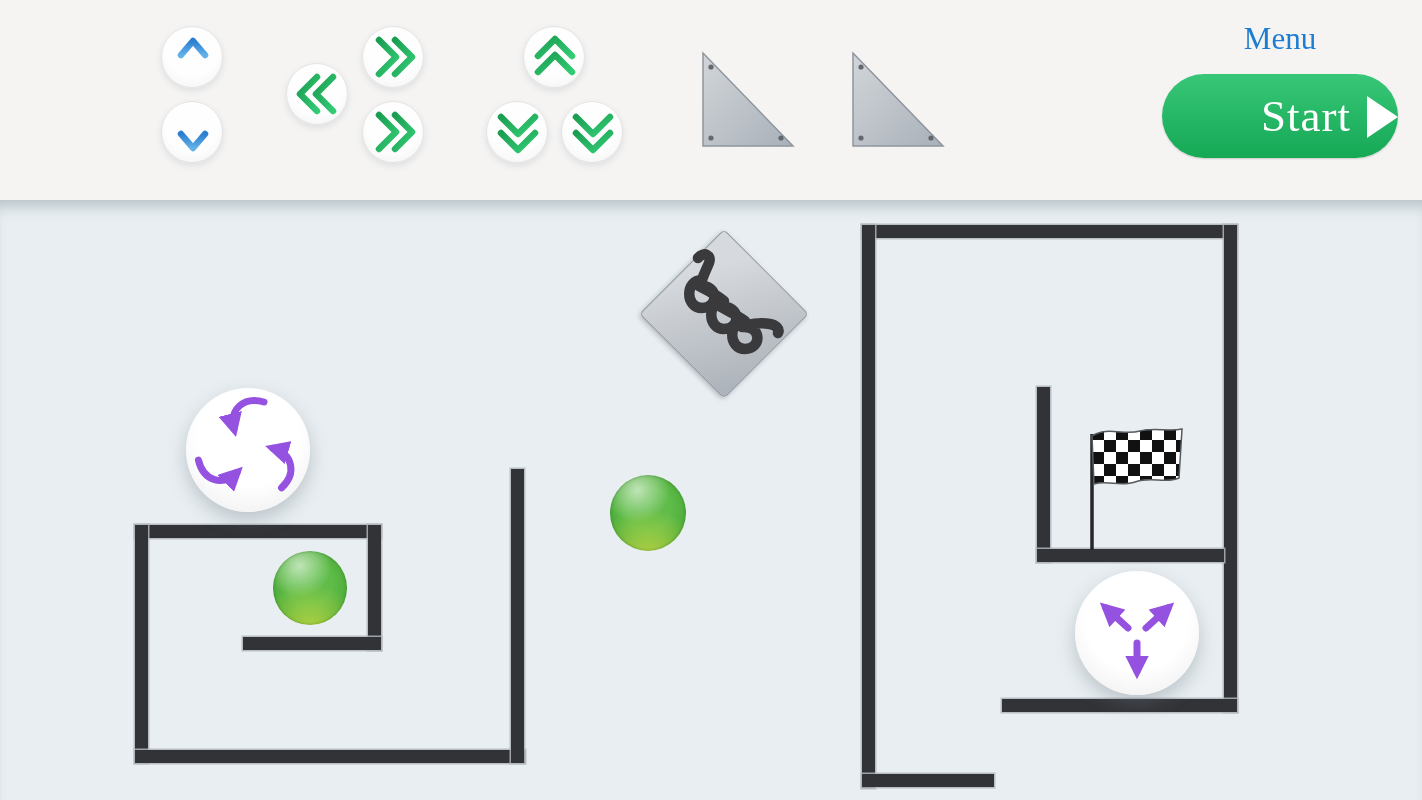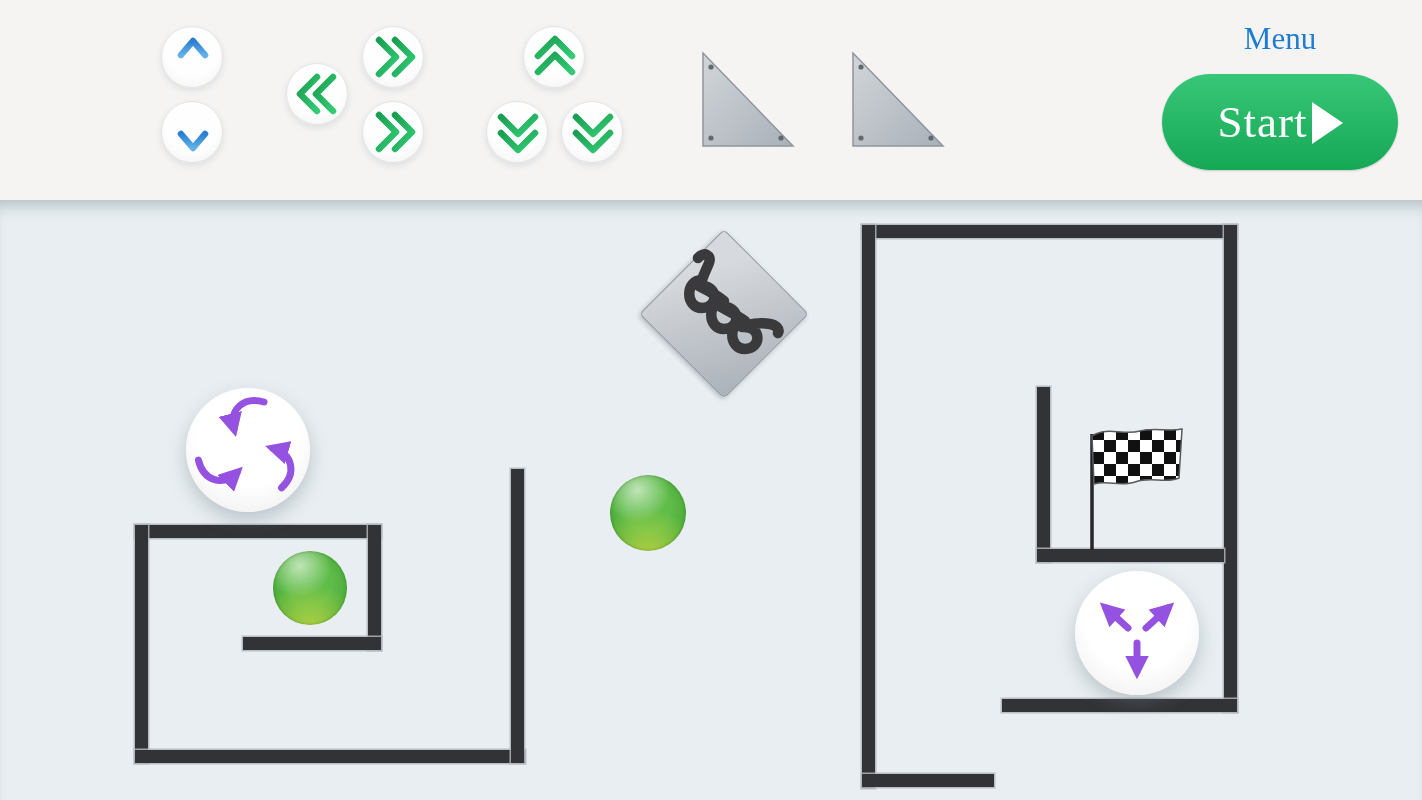--- a/index.html
+++ b/index.html
@@ -13,23 +13,23 @@
 
   .circle-btn{position:absolute;width:62px;height:62px;border-radius:50%;
       background:radial-gradient(circle at 50% 38%, #fefefe 55%, #f2f1f1 100%);
       border:1px solid #e4e4e5;
       box-shadow:0 3px 6px rgba(90,100,110,0.14);
       display:flex;align-items:center;justify-content:center;box-sizing:border-box;}
   .circle-btn svg{display:block;}
 
   .menu-link{position:absolute;left:1216px;top:21px;width:128px;text-align:center;
       font-size:31px;color:#1d7dd3;cursor:pointer;}
-  .start-btn{position:absolute;left:1162px;top:74px;width:236px;height:96px;border-radius:48px;
+  .start-btn{position:absolute;left:1162px;top:74px;width:236px;height:84px;border-radius:48px;
       background:linear-gradient(#38c778,#15a855);
-      display:flex;align-items:center;justify-content:center;gap:4px;
+      display:flex;align-items:center;justify-content:flex-end;gap:16px;
       box-shadow:0 1px 2px rgba(0,0,0,0.18);cursor:pointer;}
   .start-btn .label{color:#fff;font-size:45px;letter-spacing:1px;}
   .start-btn .play{width:0;height:0;border-top:21px solid transparent;border-bottom:21px solid transparent;
       border-left:31px solid #ffffff;margin-top:2px;}
 
   
   .wall{position:absolute;background:#323337;box-shadow:0 0 0 1.5px rgba(175,182,188,0.85);}
 
   
   .ball{position:absolute;border-radius:50%;

